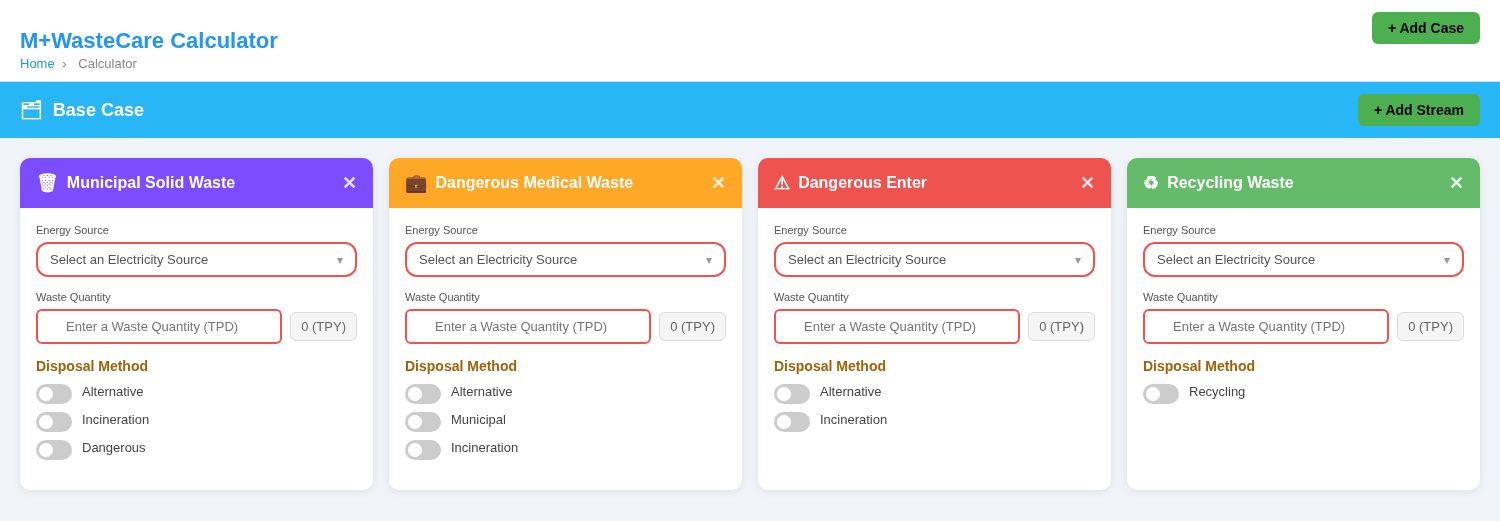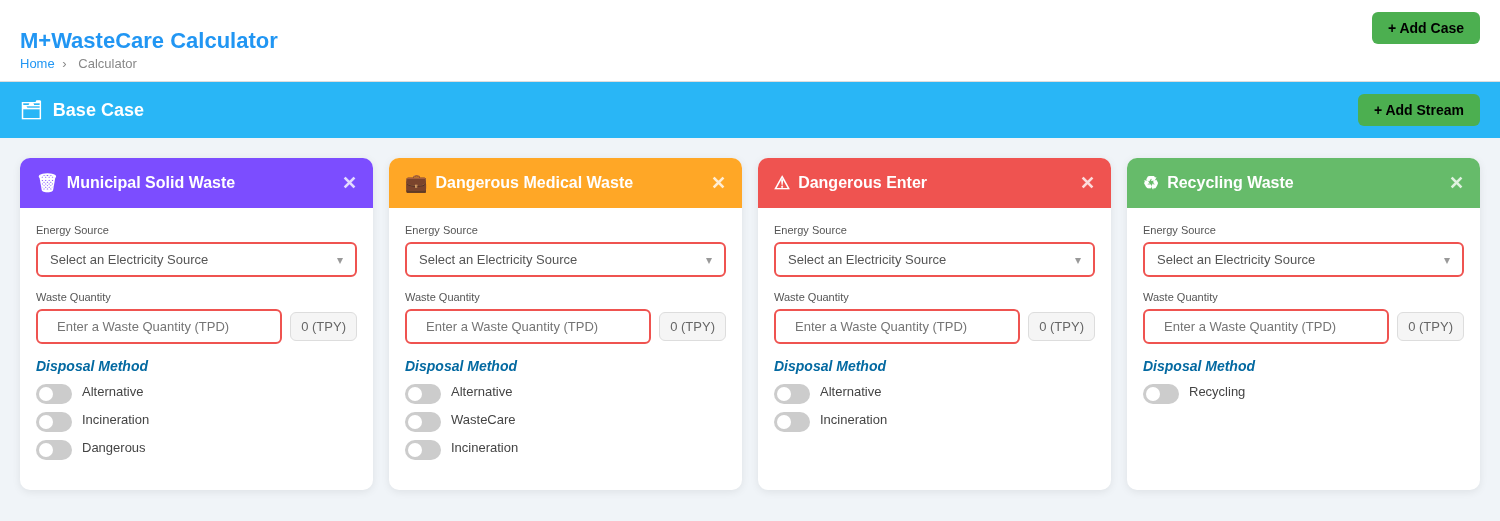--- a/index.html
+++ b/index.html
@@ -27,28 +27,28 @@
     .card-msw .card-header { background: #7C4DFF; }
     .card-rmw .card-header { background: #FFA726; }
     .card-dw .card-header { background: #EF5350; }
     .card-rw .card-header { background: #66BB6A; }
 
     .card-body { padding: 16px; }
 
     .field-label { font-size: 11px; color: #555; margin-bottom: 6px; font-weight: 500; }
     .field-group { margin-bottom: 14px; }
 
-    .select-box { width: 100%; border: 2px solid #EF5350; border-radius: 6px; padding: 8px 12px; font-size: 13px; color: #555; display: flex; align-items: center; justify-content: space-between; cursor: pointer; background: #fff; }
+    .select-box { width: 100%; border: 2px solid #EF5350; border-radius: 12px; padding: 8px 12px; font-size: 13px; color: #555; display: flex; align-items: center; justify-content: space-between; cursor: pointer; background: #fff; }
     .select-box .chevron { color: #999; font-size: 12px; }
 
     .qty-row { display: flex; align-items: center; gap: 8px; }
-    .qty-input { flex: 1; border: 2px solid #EF5350; border-radius: 6px; padding: 8px 19px; font-size: 13px; color: #bbb; background: #fff; outline: none; }
+    .qty-input { flex: 1; border: 2px solid #EF5350; border-radius: 6px; padding: 8px 28px; font-size: 13px; color: #bbb; background: #fff; outline: none; }
     .qty-badge { background: #f5f5f5; border: 1px solid #ddd; border-radius: 6px; padding: 6px 10px; font-size: 13px; color: #666; white-space: nowrap; }
 
-    .disposal-title { color: #0369a1; font-weight: 700; font-size: 14px; margin-bottom: 10px; font-style: italic; }
+    .disposal-title { color: #a16207; font-weight: 700; font-size: 14px; margin-bottom: 10px; }
 
     .toggle-row { display: flex; gap: 10px; margin-bottom: 8px; }
     .toggle { position: relative; display: inline-block; width: 36px; height: 20px; flex-shrink: 0; }
     .toggle input { opacity: 0; width: 0; height: 0; }
     .slider { position: absolute; cursor: pointer; top: 0; left: 0; right: 0; bottom: 0; background: #ccc; border-radius: 20px; transition: 0.3s; }
     .slider:before { position: absolute; content: ""; height: 14px; width: 14px; left: 3px; bottom: 3px; background: #fff; border-radius: 50%; transition: 0.3s; }
     .toggle-label { font-size: 13px; color: #444; }
 
     .page-wrapper { background: #f0f4f8; min-height: 100vh; }
   </style>
@@ -163,21 +163,21 @@
         <span class="slider"></span>
       </label>
       <span class="toggle-label">Alternative</span>
     </div>
 
     <div class="toggle-row">
       <label class="toggle">
         <input type="checkbox" style="">
         <span class="slider"></span>
       </label>
-      <span class="toggle-label">WasteCare</span>
+      <span class="toggle-label">Municipal</span>
     </div>
 
     <div class="toggle-row">
       <label class="toggle">
         <input type="checkbox" style="">
         <span class="slider"></span>
       </label>
       <span class="toggle-label">Incineration</span>
     </div>
 

